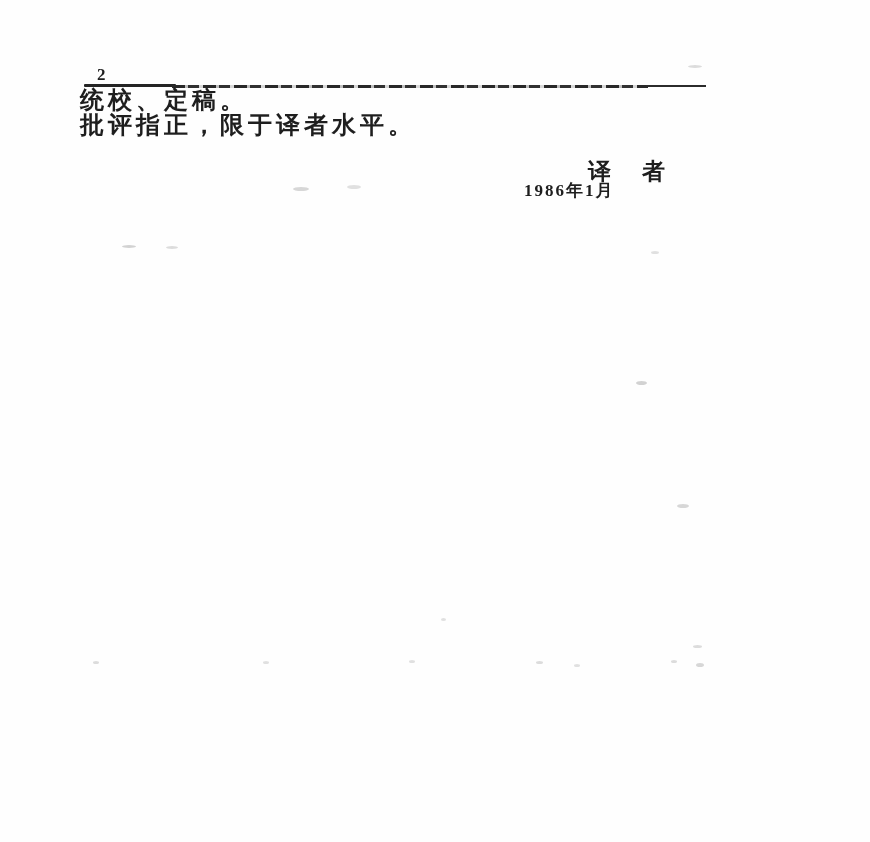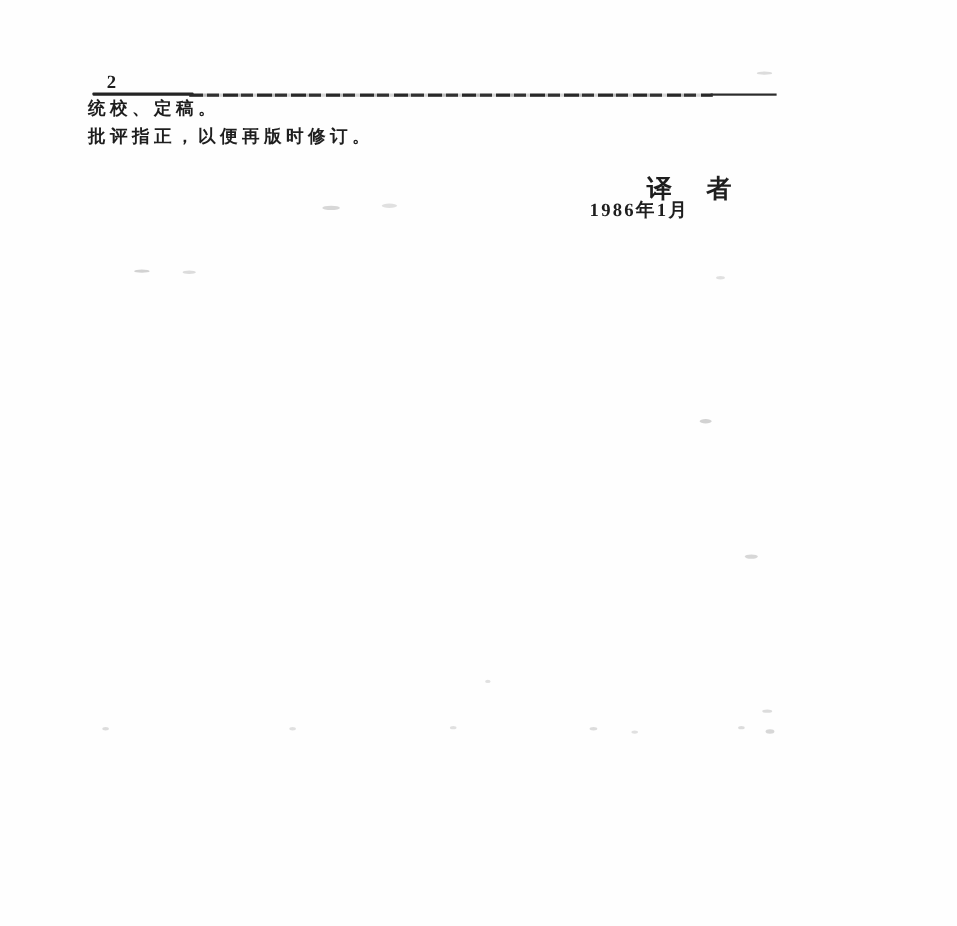--- a/index.html
+++ b/index.html
@@ -51,39 +51,39 @@
     position: absolute;
     right: 0; top: 1.5px;
     width: 60px; height: 2.6px;
     background: #2b2b2b;
   }
   .body-text {
     position: absolute;
     left: 80px;
     top: 88px;
     width: 644px;
-    font-size: 16px;
+    font-size: 24px;
     font-weight: 600;
     line-height: 24.5px;
     letter-spacing: 4px;
     white-space: nowrap;
   }
   .line { height: 24.5px; }
   .line.indent { text-indent: 40px; }
   .signature {
     position: absolute;
     left: 588px;
     top: 156px;
     font-size: 23px;
     font-weight: 600;
     letter-spacing: 4px;
   }
   .sig-date {
     position: absolute;
-    left: 536px;
+    left: 524px;
     top: 179px;
     font-size: 17px;
     font-weight: 600;
     letter-spacing: 2px;
   }
   .speck {
     position: absolute;
     background: #9e9e9e;
     border-radius: 50%;
     filter: blur(0.5px);
@@ -97,21 +97,21 @@
   <div class="page-number">2</div>
 
   <div class="header-rule">
     <div class="rule-left"></div>
     <div class="rule-dash"></div>
     <div class="rule-right"></div>
   </div>
 
   <div class="body-text">
     <div class="line">统校、定稿。</div>
-    <div class="line">批评指正，以便再版时修订。</div>
+    <div class="line">批评指正，限于译者水平。</div>
   </div>
 
   <div class="signature">译　者</div>
 
   <div class="sig-date">1986年1月</div>
 
   <div id="artifacts">
       <div class="speck" style="left: 688px; top: 65px; width: 14px; height: 3px; opacity: 0.35;"></div>
       <div class="speck" style="left: 293px; top: 187px; width: 16px; height: 4px; opacity: 0.4;"></div>
       <div class="speck" style="left: 347px; top: 185px; width: 14px; height: 4px; opacity: 0.3;"></div>

